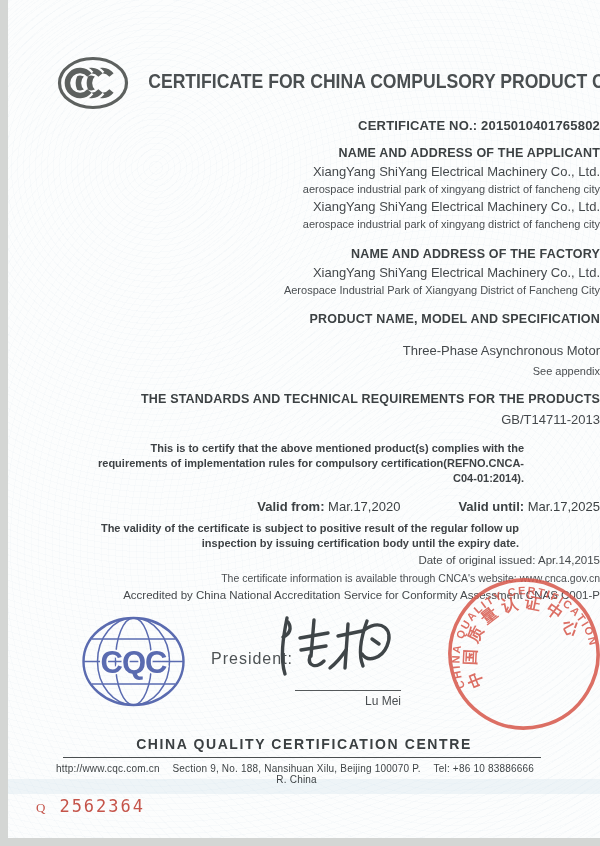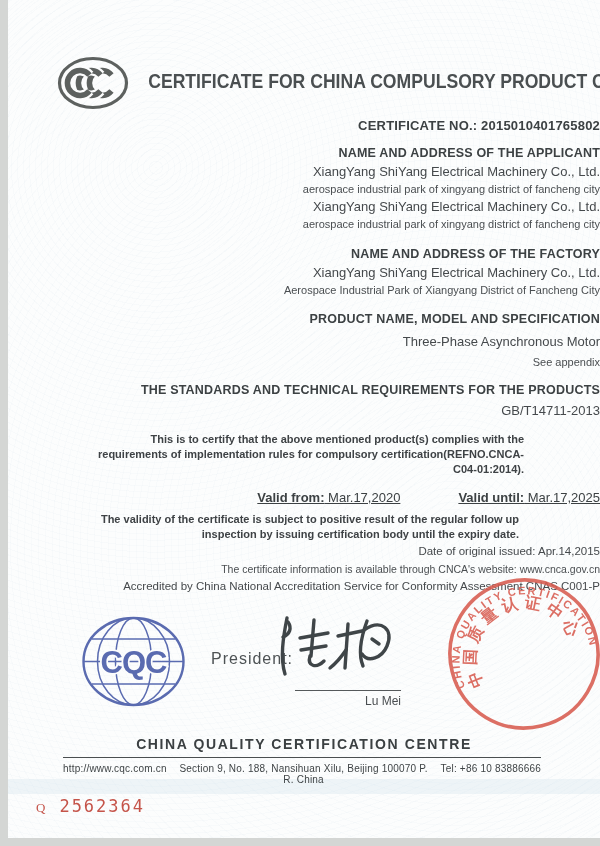--- a/index.html
+++ b/index.html
@@ -29,21 +29,21 @@
     letter-spacing:0px;
   }
   
   .col{position:absolute;left:0;top:0;width:100%;text-align:right;}
   .col div{margin:0 auto;}
   .certno{margin-top:118px !important;font-size:13px;font-weight:bold;line-height:16px;letter-spacing:0.2px;}
   .h{font-size:12.5px;font-weight:bold;line-height:16px;letter-spacing:0.2px;}
   .v{font-size:13px;line-height:17px;color:#45494c;}
   .a{font-size:11px;line-height:14px;color:#4a4e51;}
   .para{font-size:11px;font-weight:bold;line-height:15px;width:440px;color:#3e4245;}
-  .validrow{font-size:13px;line-height:17px;text-decoration:underline;}
+  .validrow{font-size:13px;line-height:17px;}
   .validrow b{font-weight:bold;}
   .validrow .gap{display:inline-block;width:58px;}
   .small{font-size:10.5px;line-height:14px;color:#4a4e51;}
   .med{font-size:11.5px;line-height:15px;color:#45494c;}
   
   .cqc-logo{position:absolute;left:72px;top:615px;width:107px;height:93px;}
   .president{
     position:absolute;left:203px;top:650px;
     font-size:16px;color:#4d5254;letter-spacing:1px;
   }
@@ -52,21 +52,21 @@
   .signame{position:absolute;left:287px;top:694px;width:106px;text-align:right;font-size:12px;color:#4a4e51;}
   
   .stamp{position:absolute;left:436px;top:574px;width:160px;height:160px;opacity:0.88;}
   
   .footer-org{
     position:absolute;left:0;top:736px;width:100%;text-align:center;
     font-size:14px;font-weight:bold;letter-spacing:1.6px;color:#3b4042;
   }
   .footer-rule{position:absolute;left:55px;top:757px;width:478px;border-top:1.5px solid #4a4f50;}
   .footer-row{
-    position:absolute;left:55px;top:763px;width:478px;
+    position:absolute;left:48px;top:763px;width:478px;
     display:flex;justify-content:space-between;align-items:flex-start;
     font-size:10px;color:#3f4446;letter-spacing:0.2px;
   }
   .footer-row .mid{flex:1;text-align:center;padding:0 8px;}
   
   .serial{position:absolute;left:28px;top:796px;color:#c5544a;}
   .serial .q{font-family:"Liberation Serif", serif;font-size:13px;margin-right:14px;}
   .serial .num{font-family:"DejaVu Sans Mono", monospace;font-size:17px;letter-spacing:2px;}
 </style>
 </head>
@@ -97,21 +97,21 @@
     <div class="a" style="margin-top:2px">aerospace industrial park of xingyang district of fancheng city</div>
 
     <div class="v" style="margin-top:2px">XiangYang ShiYang Electrical Machinery Co., Ltd.</div>
     <div class="a" style="margin-top:2px">aerospace industrial park of xingyang district of fancheng city</div>
 
     <div class="h" style="margin-top:15px">NAME AND ADDRESS OF THE FACTORY</div>
     <div class="v" style="margin-top:2px">XiangYang ShiYang Electrical Machinery Co., Ltd.</div>
     <div class="a" style="margin-top:2px">Aerospace Industrial Park of Xiangyang District of Fancheng City</div>
 
     <div class="h" style="margin-top:14px">PRODUCT NAME, MODEL AND SPECIFICATION</div>
-    <div class="v" style="margin-top:6px">Three-Phase Asynchronous Motor</div>
+    <div class="v" style="margin-top:15px">Three-Phase Asynchronous Motor</div>
     <div class="a" style="margin-top:5px">See  appendix</div>
 
     <div class="h" style="margin-top:13px">THE STANDARDS AND TECHNICAL REQUIREMENTS FOR THE PRODUCTS</div>
     <div class="v" style="margin-top:4px">GB/T14711-2013</div>
 
     <div class="para" style="margin-top:13px">This is to certify that the above mentioned product(s) complies with the requirements of implementation rules for compulsory certification(REFNO.CNCA-C04-01:2014).</div>
 
     <div class="validrow" style="margin-top:12px">
       <b>Valid from:</b><span> Mar.17,2020</span><span class="gap"></span><b>Valid until:</b><span> Mar.17,2025</span>
     </div>

